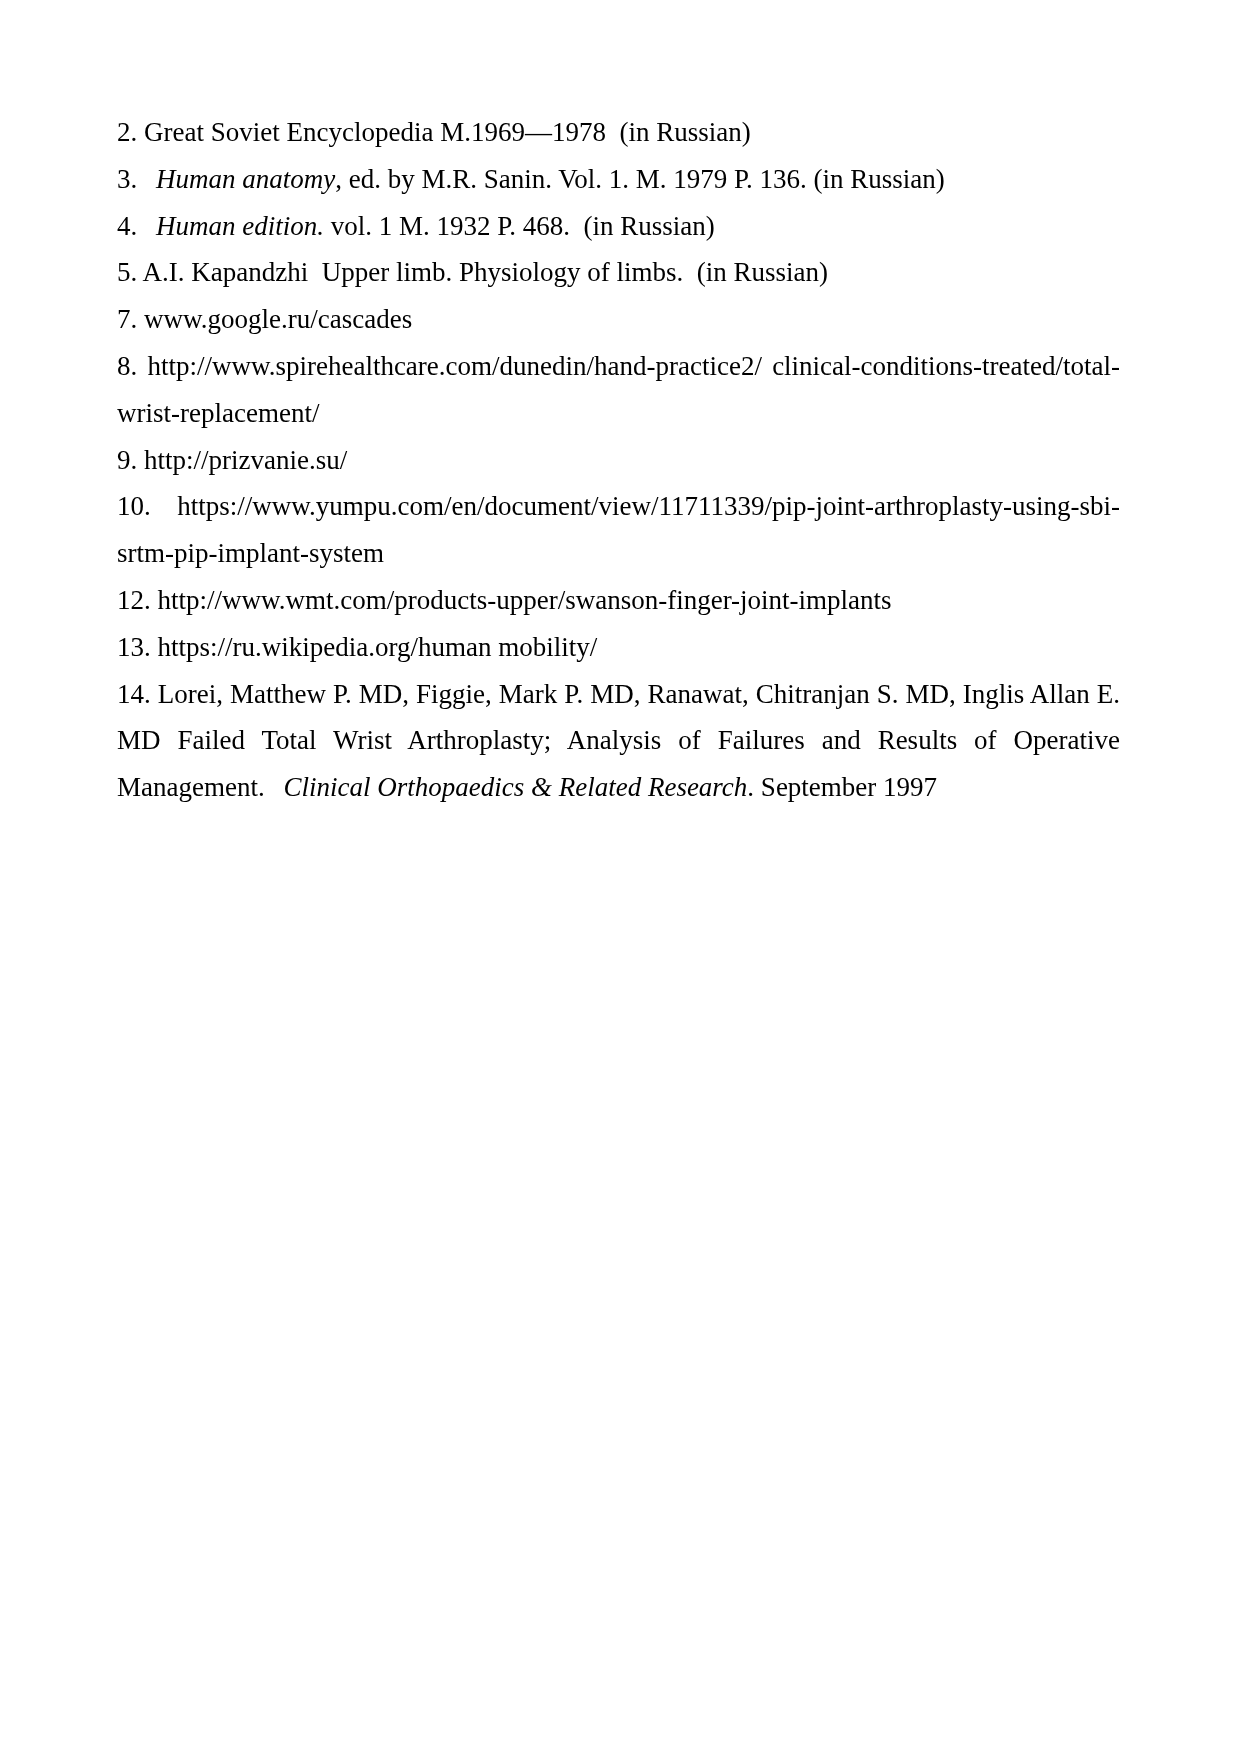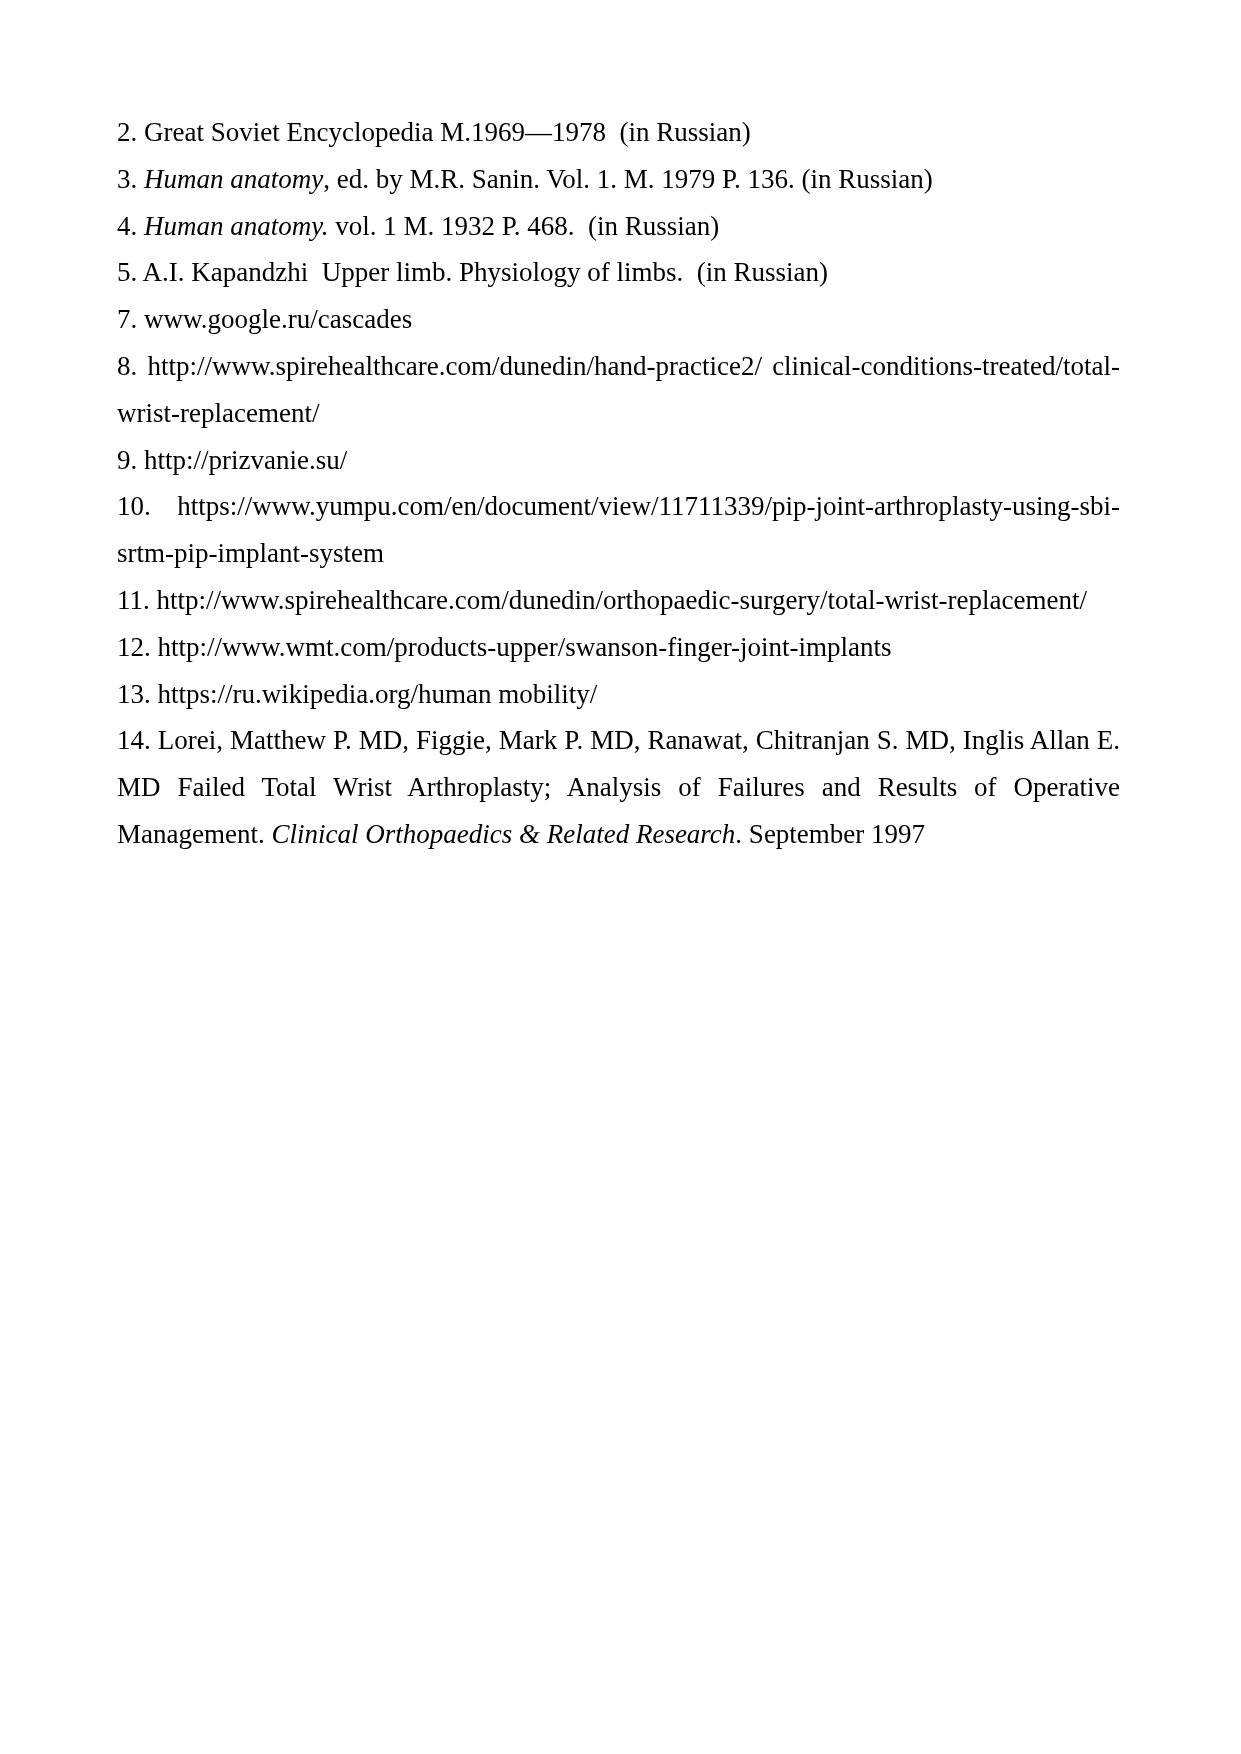--- a/index.html
+++ b/index.html
@@ -39,57 +39,54 @@
     text-align: justify;
     text-align-last: justify;
     text-justify: inter-word;
   }
   
   .ref-line.end {
     white-space: pre-wrap;
     text-align: left;
   }
   .seg { font-style: normal; }
-  .seg.it { font-style: italic; }
+  .seg.it { font-style: italic; margin-left: 12px; }
 </style>
 </head>
 <body>
 
 <div class="sheet">
   <div class="refs">
       <div class="ref">
         <div class="ref-line end"><span class="seg">2. Great Soviet Encyclopedia M.1969—1978  (in Russian)</span></div>
       </div>
       <div class="ref">
         <div class="ref-line end"><span class="seg">3. </span><span class="seg it">Human anatomy</span><span class="seg">, ed. by M.R. Sanin. Vol. 1. M. 1979 P. 136. (in Russian)</span></div>
       </div>
       <div class="ref">
-        <div class="ref-line end"><span class="seg">4. </span><span class="seg it">Human anatomy.</span><span class="seg"> vol. 1 M. 1932 P. 468.  (in Russian)</span></div>
+        <div class="ref-line end"><span class="seg">4. </span><span class="seg it">Human edition.</span><span class="seg"> vol. 1 M. 1932 P. 468.  (in Russian)</span></div>
       </div>
       <div class="ref">
         <div class="ref-line end"><span class="seg">5. A.I. Kapandzhi  Upper limb. Physiology of limbs.  (in Russian)</span></div>
       </div>
       <div class="ref">
         <div class="ref-line end"><span class="seg">7. www.google.ru/cascades</span></div>
       </div>
       <div class="ref">
         <div class="ref-line cont"><span class="seg">8. http://www.spirehealthcare.com/dunedin/hand-practice2/ clinical-conditions-treated/total-</span></div>
         <div class="ref-line end"><span class="seg">wrist-replacement/</span></div>
       </div>
       <div class="ref">
         <div class="ref-line end"><span class="seg">9. http://prizvanie.su/</span></div>
       </div>
       <div class="ref">
         <div class="ref-line cont"><span class="seg">10. https://www.yumpu.com/en/document/view/11711339/pip-joint-arthroplasty-using-sbi-</span></div>
         <div class="ref-line end"><span class="seg">srtm-pip-implant-system</span></div>
       </div>
       <div class="ref">
-        <div class="ref-line end"><span class="seg">11. http://www.spirehealthcare.com/dunedin/orthopaedic-surgery/total-wrist-replacement/</span></div>
-      </div>
-      <div class="ref">
         <div class="ref-line end"><span class="seg">12. http://www.wmt.com/products-upper/swanson-finger-joint-implants</span></div>
       </div>
       <div class="ref">
         <div class="ref-line end"><span class="seg">13. https://ru.wikipedia.org/human mobility/</span></div>
       </div>
       <div class="ref">
         <div class="ref-line cont"><span class="seg">14. Lorei, Matthew P. MD, Figgie, Mark P. MD, Ranawat, Chitranjan S. MD, Inglis Allan E.</span></div>
         <div class="ref-line cont"><span class="seg">MD Failed Total Wrist Arthroplasty; Analysis of Failures and Results of Operative</span></div>
         <div class="ref-line end"><span class="seg">Management. </span><span class="seg it">Clinical Orthopaedics &amp; Related Research</span><span class="seg">. September 1997</span></div>
       </div>

